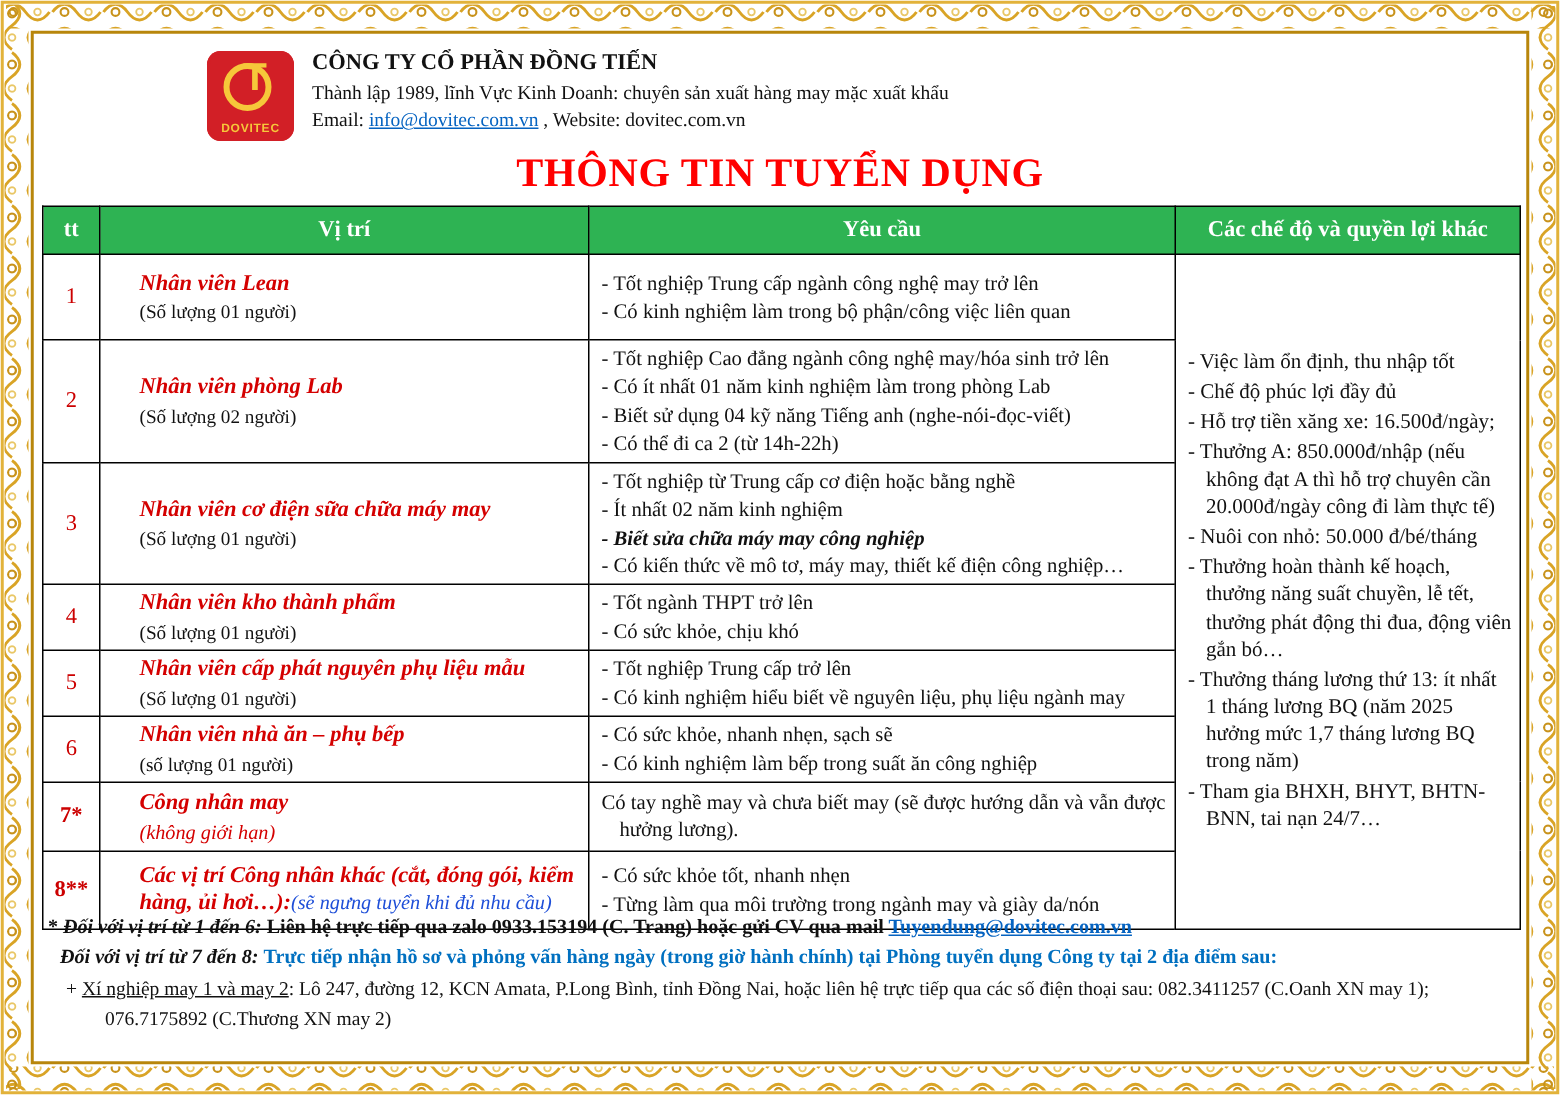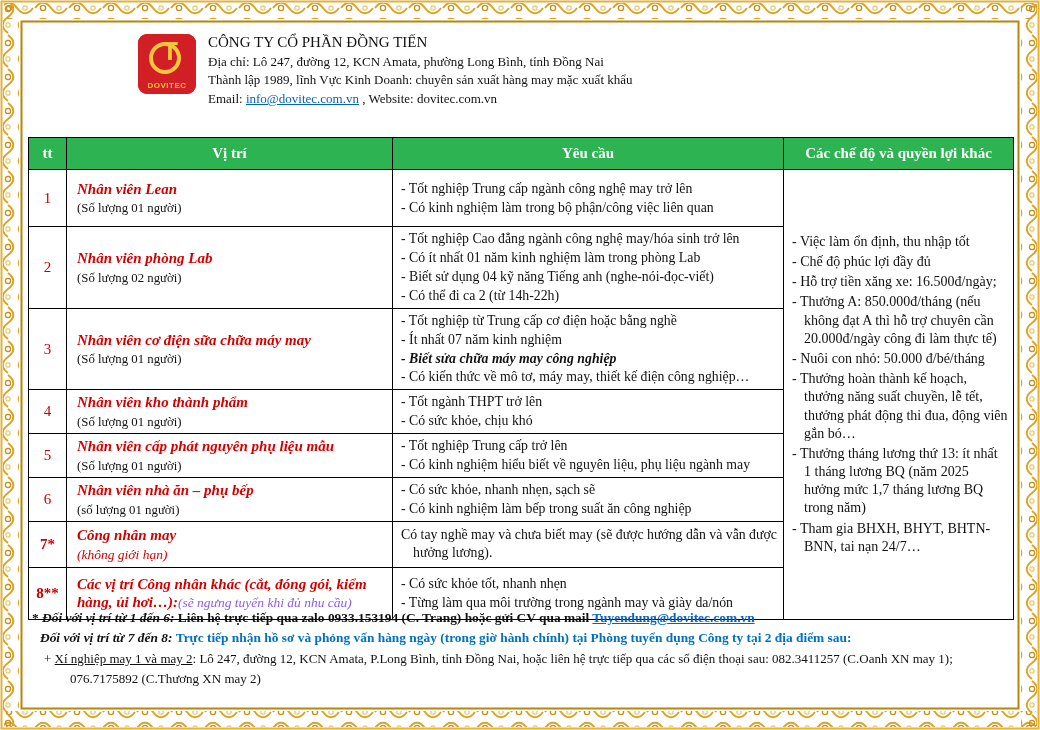--- a/index.html
+++ b/index.html
@@ -11,39 +11,39 @@
 
   
   .header { position:absolute; left:138px; top:34px; display:flex; gap:12px; }
   .logo { width:58px; height:60px; background:#d21f26; border-radius:9px; position:relative; flex:0 0 auto;
           box-shadow:inset 0 0 0 2px #d21f26; }
   .logo-ring { position:absolute; left:11px; top:8px; width:24px; height:24px; border:4px solid #f6c73a; border-radius:50%; }
   .logo-mono { position:absolute; left:24px; top:2px; font-weight:bold; font-size:26px; color:#f6c73a;
                font-family:"Liberation Sans", sans-serif; }
   .logo-name { position:absolute; left:0; right:0; bottom:4px; text-align:center; color:#f6c73a;
                font-family:"Liberation Sans", sans-serif; font-weight:bold; font-size:8px; letter-spacing:.5px; }
-  .company-name { font-weight:normal; font-size:15px; margin-bottom:2px; }
+  .company-name { font-weight:bold; font-size:15px; margin-bottom:2px; }
   .company-line { font-size:13px; line-height:1.42; }
   .link { color:#0563c1; text-decoration:underline; cursor:pointer;margin-top:45px; }
 
   
   .title { position:absolute; left:0; top:100px; width:100%; text-align:center;
            color:#ff0000; font-weight:bold; font-size:27px; letter-spacing:.5px; }
 
   
   table.jobs { position:absolute; left:28px; top:137px; border-collapse:collapse; table-layout:fixed; width:985px; }
   .jobs th, .jobs td { border:1px solid #000; padding:2px 6px; vertical-align:middle; }
   .jobs col.w-num { width:38px; } .jobs col.w-pos { width:326px; } .jobs col.w-req { width:391px; } .jobs col.w-ben { width:230px; }
   .jobs thead tr { height:32px; }
   .jobs th { background:#2eb353; color:#ffffff; font-weight:bold; font-size:15px; padding:2px 4px; }
   td.c-num { text-align:center; color:#cc0000; font-size:15px; }
   td.c-num.bold { font-weight:bold; }
-  td.c-pos { padding-left:10px; }
+  td.c-pos { padding-left:26px; }
   .pos-name { color:#d40000; font-weight:bold; font-style:italic; font-size:15px; line-height:1.25; }
-  .pos-note { color:#8b5cf6; font-weight:normal; font-style:italic; font-size:13.5px; }
+  .pos-note { color:#1d4ed8; font-weight:normal; font-style:italic; font-size:13.5px; }
   .pos-qty { color:#111; font-size:12.8px; margin-top:3px; }
   .pos-qty.red { color:#d40000; font-style:italic; font-size:13.5px; }
   td.c-req { font-size:13.8px; padding-left:8px; }
   .req-line { padding-left:12px; text-indent:-12px; line-height:1.3; margin:1px 0; }
   .req-line.bi { font-weight:bold; font-style:italic; }
   td.c-ben { font-size:14px; padding:6px 5px 6px 8px; }
   .ben-line { padding-left:12px; text-indent:-12px; line-height:1.3; margin:2px 0; }
 
   
   .footer { position:absolute; left:30px; top:608px; width:984px; font-size:13.4px; line-height:1.52; }
@@ -81,28 +81,28 @@
   </svg>
 
   <div class="header">
     <div class="logo">
       <div class="logo-ring"></div>
       <div class="logo-mono">T</div>
       <div class="logo-name">DOVITEC</div>
     </div>
     <div class="company-info">
       <div class="company-name">CÔNG TY CỔ PHẦN ĐỒNG TIẾN</div>
-      <div class="company-line">Địa chỉ: Lô 247, đường 12, KCN Amata, phường Long Bình, tỉnh Đồng Nai</div>
       <div class="company-line">Thành lập 1989, lĩnh Vực Kinh Doanh: chuyên sản xuất hàng may mặc xuất khẩu</div>
       <div class="company-line">
         <span>Email: </span><a class="link">info@dovitec.com.vn</a><span> , Website: dovitec.com.vn</span>
       </div>
     </div>
   </div>
 
+  <div class="title">THÔNG TIN TUYỂN DỤNG</div>
 
   <table class="jobs">
     <colgroup>
         <col class="w-num">
         <col class="w-pos">
         <col class="w-req">
         <col class="w-ben">
       </colgroup>
     <thead>
       <tr>
@@ -120,21 +120,21 @@
             <div class="pos-qty">(Số lượng 01 người)</div>
           </td>
           <td class="c-req">
             <div class="req-line">- Tốt nghiệp Trung cấp ngành công nghệ may trở lên</div>
             <div class="req-line">- Có kinh nghiệm làm trong bộ phận/công việc liên quan</div>
           </td>
           <td class="c-ben" rowspan="8">
             <div class="ben-line">- Việc làm ổn định, thu nhập tốt</div>
             <div class="ben-line">- Chế độ phúc lợi đầy đủ</div>
             <div class="ben-line">- Hỗ trợ tiền xăng xe: 16.500đ/ngày;</div>
-            <div class="ben-line">- Thưởng A: 850.000đ/tháng (nếu không đạt A thì hỗ trợ chuyên cần 20.000đ/ngày công đi làm thực tế)</div>
+            <div class="ben-line">- Thưởng A: 850.000đ/nhập (nếu không đạt A thì hỗ trợ chuyên cần 20.000đ/ngày công đi làm thực tế)</div>
             <div class="ben-line">- Nuôi con nhỏ: 50.000 đ/bé/tháng</div>
             <div class="ben-line">- Thưởng hoàn thành kế hoạch, thưởng năng suất chuyền, lễ tết, thưởng phát động thi đua, động viên gắn bó…</div>
             <div class="ben-line">- Thưởng tháng lương thứ 13: ít nhất 1 tháng lương BQ (năm 2025 hưởng mức 1,7 tháng lương BQ trong năm)</div>
             <div class="ben-line">- Tham gia BHXH, BHYT, BHTN-BNN, tai nạn 24/7…</div>
           </td>
         </tr>
         <tr style="height: 79px;">
           <td class="c-num">2</td>
           <td class="c-pos">
             <div class="pos-name">Nhân viên phòng Lab</div>
@@ -148,21 +148,21 @@
           </td>
         </tr>
         <tr style="height: 77px;">
           <td class="c-num">3</td>
           <td class="c-pos">
             <div class="pos-name">Nhân viên cơ điện sữa chữa máy may</div>
             <div class="pos-qty">(Số lượng 01 người)</div>
           </td>
           <td class="c-req">
             <div class="req-line">- Tốt nghiệp từ Trung cấp cơ điện hoặc bằng nghề</div>
-            <div class="req-line">- Ít nhất 07 năm kinh nghiệm</div>
+            <div class="req-line">- Ít nhất 02 năm kinh nghiệm</div>
             <div class="req-line bi">- Biết sửa chữa máy may công nghiệp</div>
             <div class="req-line">- Có kiến thức về mô tơ, máy may, thiết kế điện công nghiệp…</div>
           </td>
         </tr>
         <tr style="height: 42px;">
           <td class="c-num">4</td>
           <td class="c-pos">
             <div class="pos-name">Nhân viên kho thành phẩm</div>
             <div class="pos-qty">(Số lượng 01 người)</div>
           </td>

